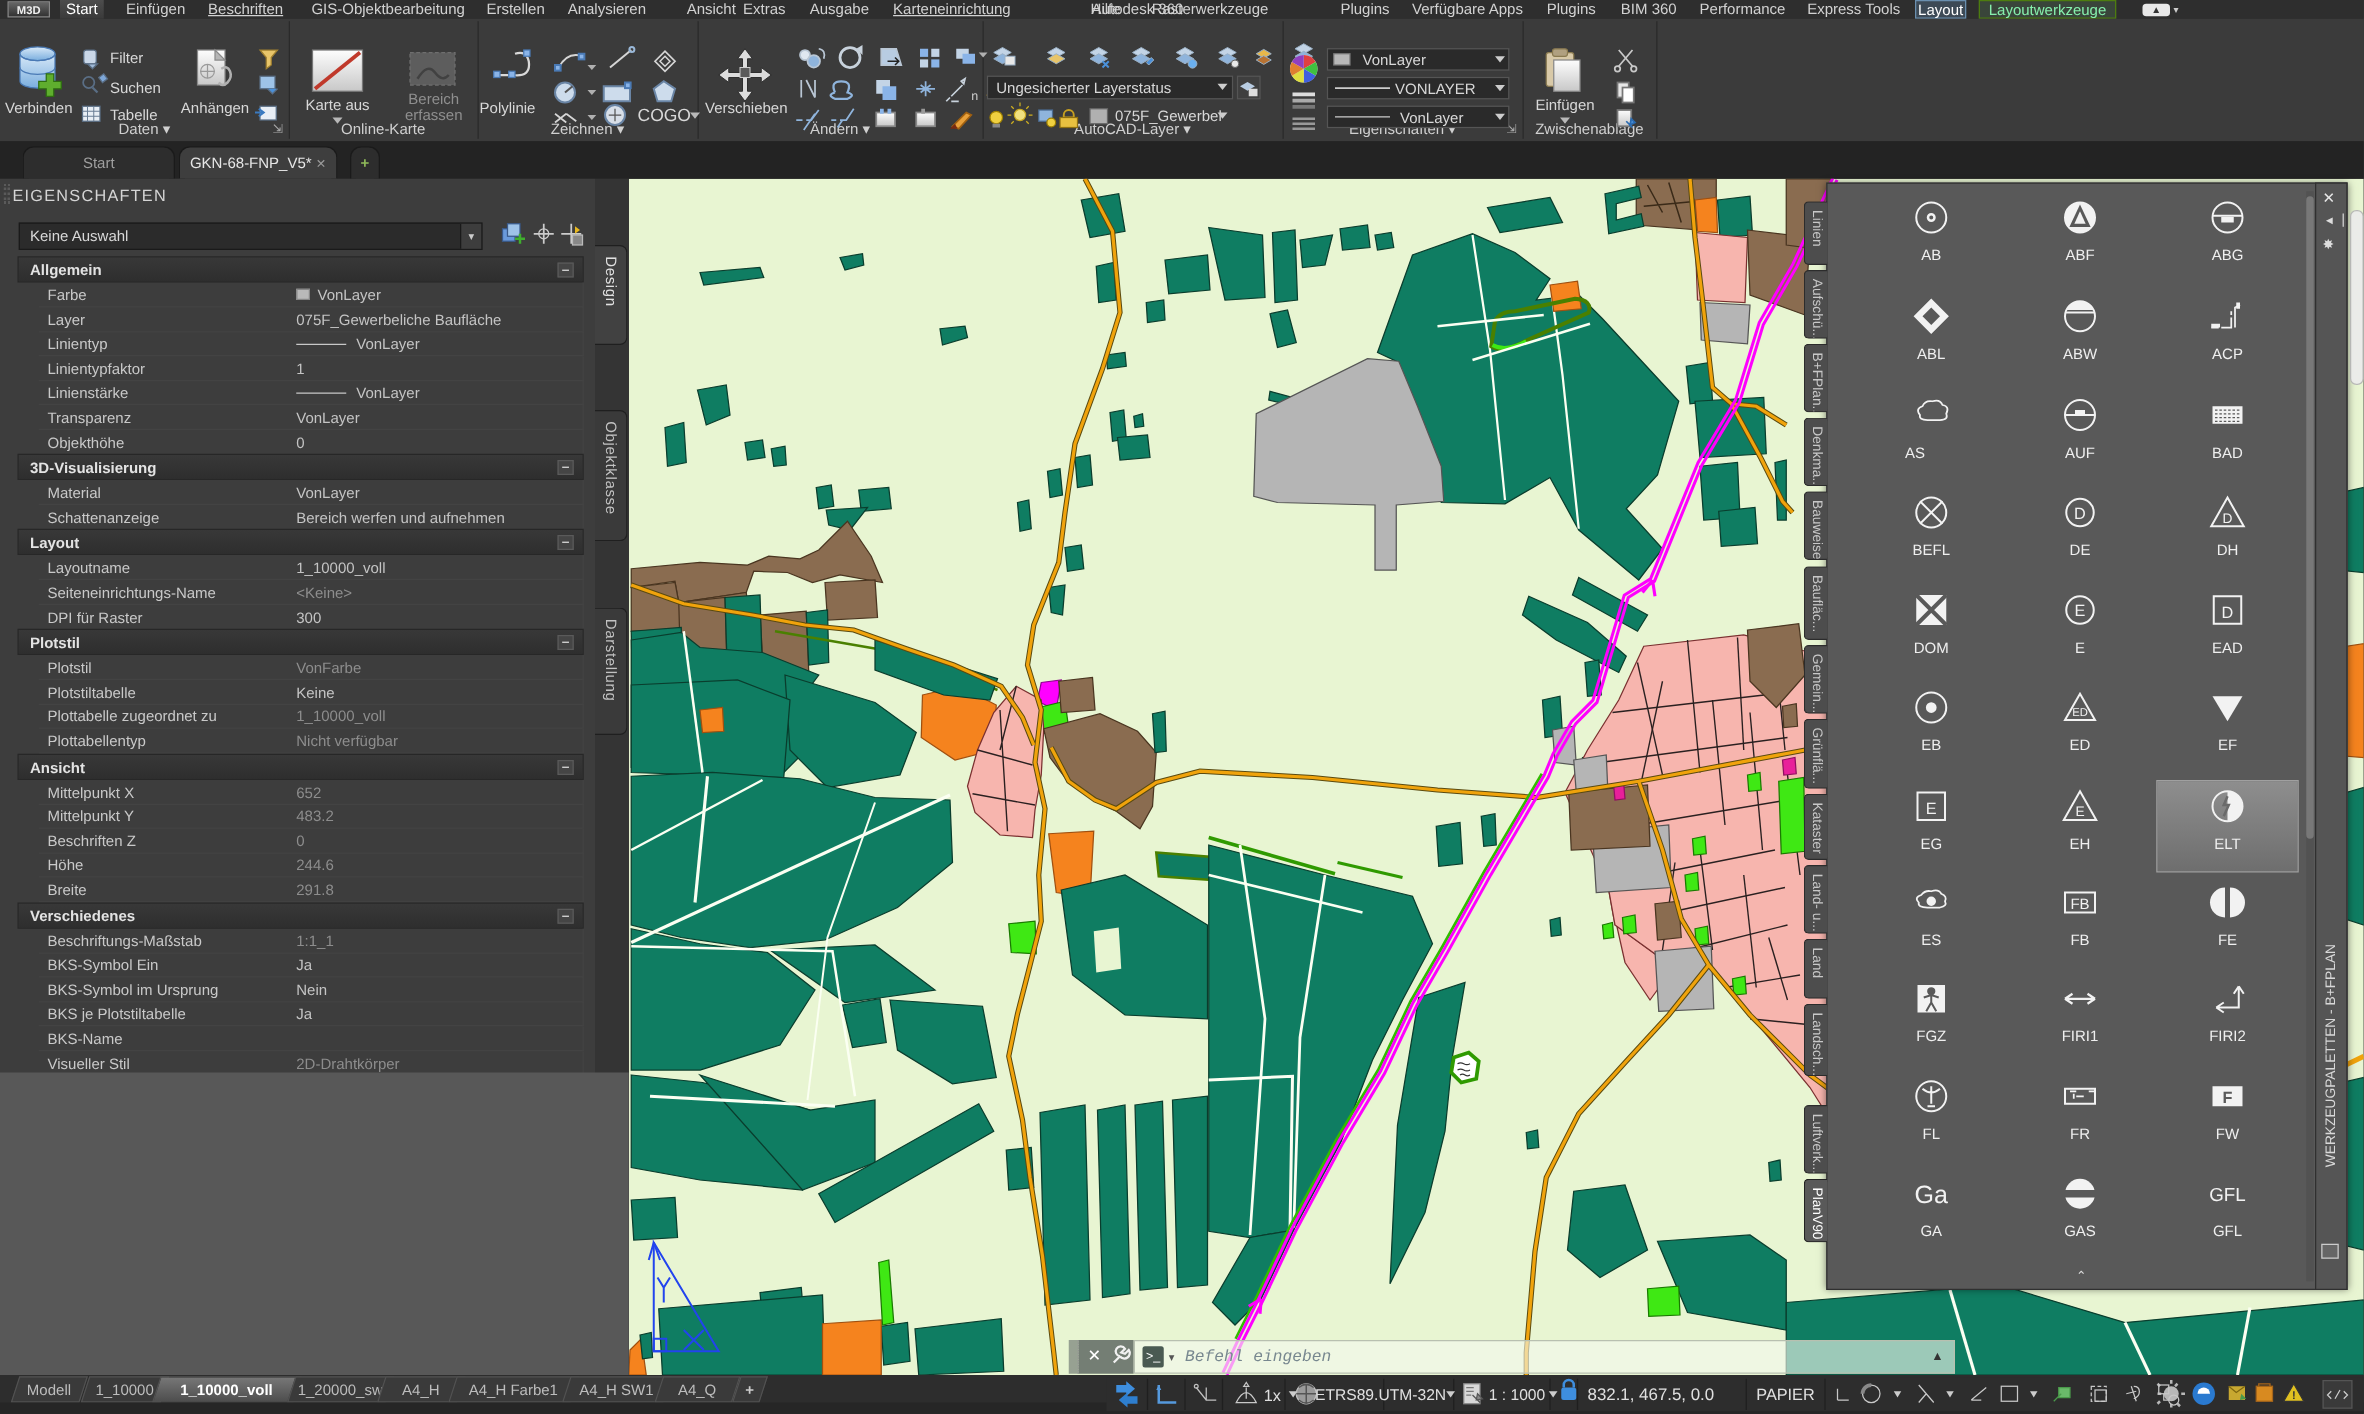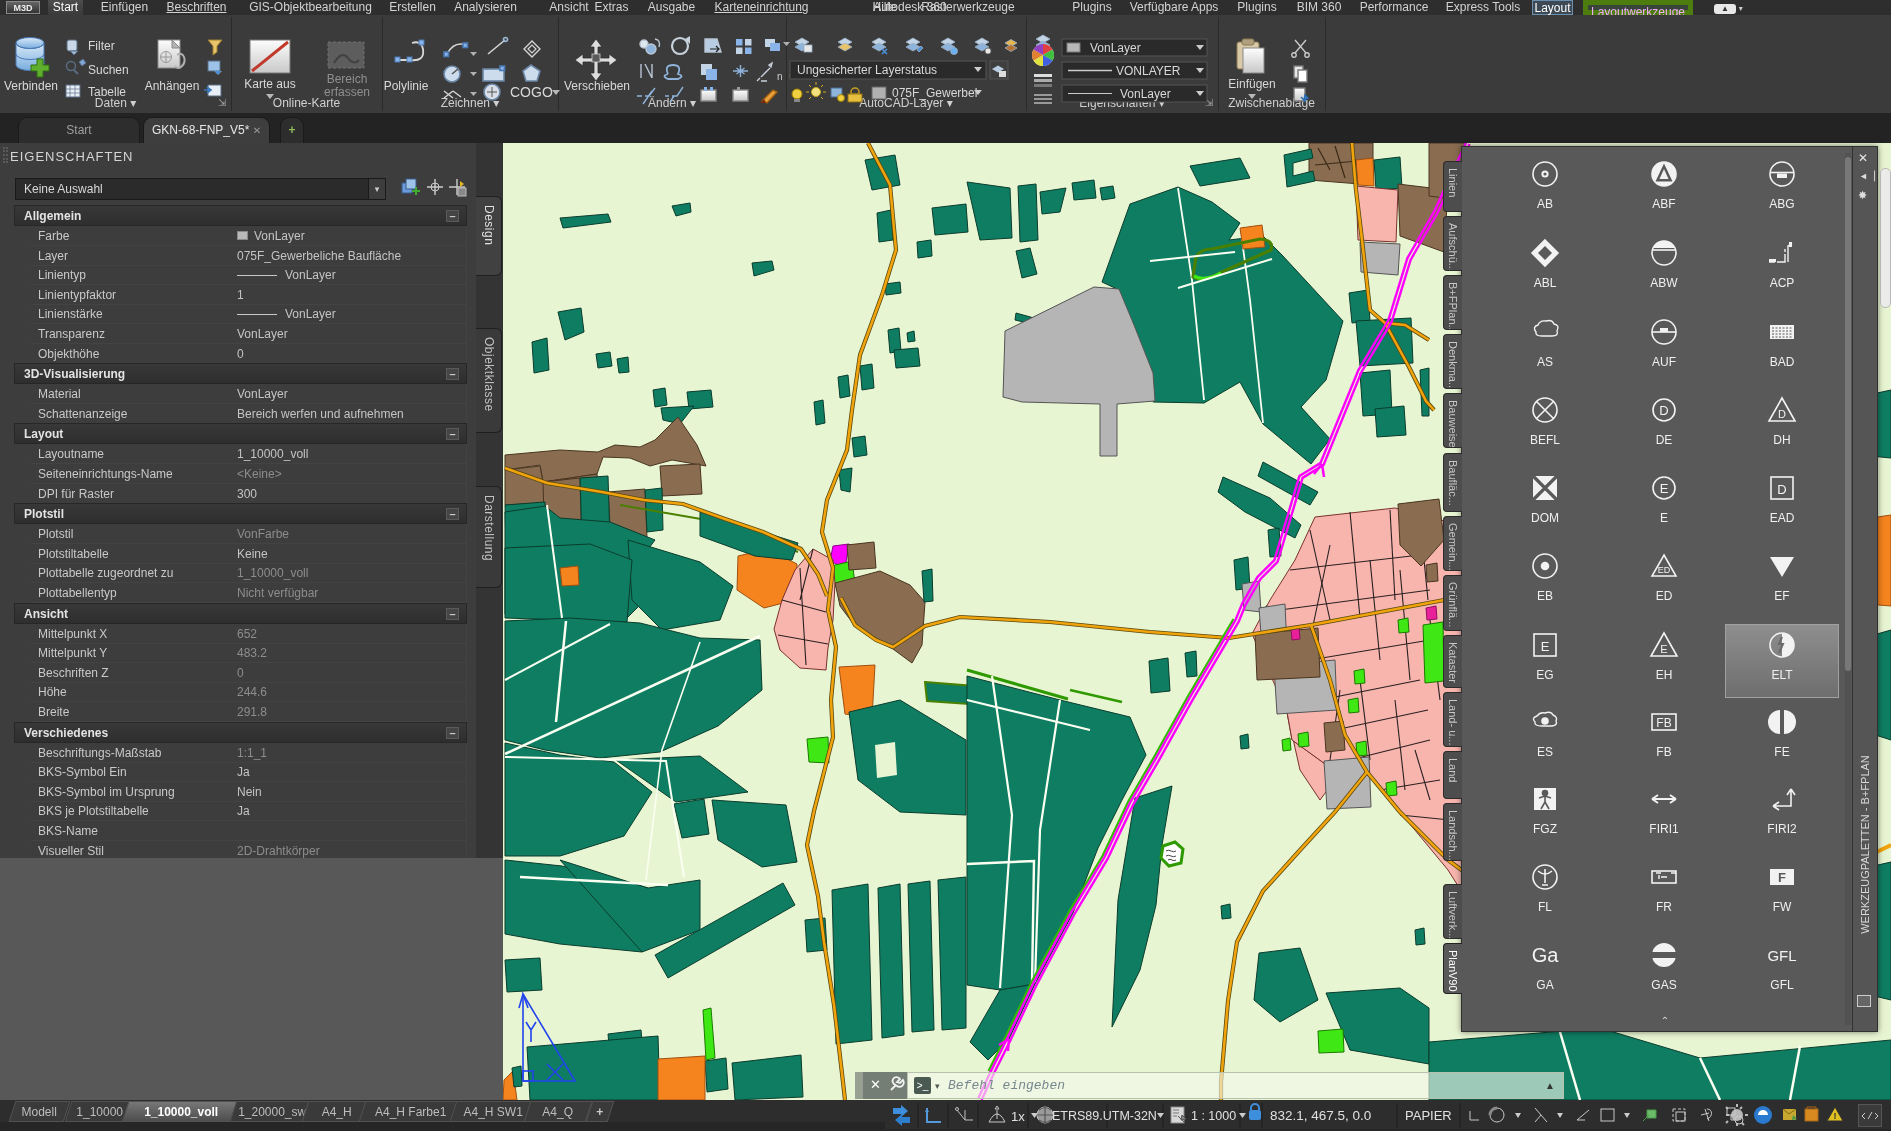--- a/index.html
+++ b/index.html
@@ -54,21 +54,21 @@
 <div class="t" style="left:823px;width:35px;margin-left:44px;">Hilfe</div>
 <div class="t" style="left:868px;width:84px;">Autodesk 360</div>
 <div class="t" style="left:918px;width:100px;">Rasterwerkzeuge</div>
 <div class="t" style="left:1069px;width:46px;">Plugins</div>
 <div class="t" style="left:1128px;width:92px;">Verfügbare Apps</div>
 <div class="t" style="left:1234px;width:46px;">Plugins</div>
 <div class="t" style="left:1294px;width:50px;">BIM 360</div>
 <div class="t" style="left:1356px;width:76px;">Performance</div>
 <div class="t" style="left:1442px;width:82px;">Express Tools</div>
 <div class="t" style="left:1532px;width:41px;background:#3d4a56;border:1px solid #6a8faf;color:#fff;">Layout</div>
-<div class="t" style="left:1583px;width:110px;background:#39453a;border:5px solid #4d7c0f;color:#f0abfc;">Layoutwerkzeuge</div>
+<div class="t" style="left:1583px;width:110px;background:#39453a;border:1px solid #4d7c0f;color:#86efac;">Layoutwerkzeuge</div>
 <div class="abs" style="left:1714px;top:2px;width:40px;height:11px;color:#eee;font-size:10px"><span style="display:inline-block;width:22px;height:10px;background:#e8e8e8;border-radius:3px;color:#333;font-size:8px;text-align:center;line-height:10px">▲</span> <span style="color:#ccc;font-size:8px">▾</span></div>
 </div>
 <div id="ribbon">
 <div class="sep" style="left:231px"></div>
 <div class="sep" style="left:382px"></div>
 <div class="sep" style="left:558px"></div>
 <div class="sep" style="left:786px"></div>
 <div class="sep" style="left:1026px"></div>
 <div class="sep" style="left:1218px"></div>
 <div class="sep" style="left:1325px"></div>
@@ -763,21 +763,21 @@
         <rect x="24" y="6" width="3" height="5" fill="#f2f2f2" stroke="none"></rect>
         <rect x="4" y="23" width="7" height="3" fill="#f2f2f2" stroke="none"></rect>
       </svg>
     </div>
 <div class="pal-lbl" style="left:265px;top:129px">ACP</div>
 <div class="abs" style="left:66px;top:168px">
       <svg width="34" height="34" viewBox="0 0 34 34" fill="none" stroke="#f2f2f2" stroke-width="1.6">
         <path d="M8,17 q-4,-5 2,-7 q2,-5 8,-4 q6,-2 8,3 q6,1 3,7 q2,5 -5,5 h-10 q-7,0 -6,-4 z" stroke-width="1.4"></path>
       </svg>
     </div>
-<div class="pal-lbl" style="left:28px;top:208px">AS</div>
+<div class="pal-lbl" style="left:15px;top:208px">AS</div>
 <div class="abs" style="left:185px;top:168px">
       <svg width="34" height="34" viewBox="0 0 34 34" fill="none" stroke="#f2f2f2" stroke-width="1.6">
         <circle cx="17" cy="17" r="12"></circle>
         <path d="M5,17 h24"></path>
         <rect x="13" y="13" width="8" height="4" fill="#f2f2f2" stroke="none"></rect>
       </svg>
     </div>
 <div class="pal-lbl" style="left:147px;top:208px">AUF</div>
 <div class="abs" style="left:303px;top:168px">
       <svg width="34" height="34" viewBox="0 0 34 34" fill="none" stroke="#f2f2f2" stroke-width="1.6">

